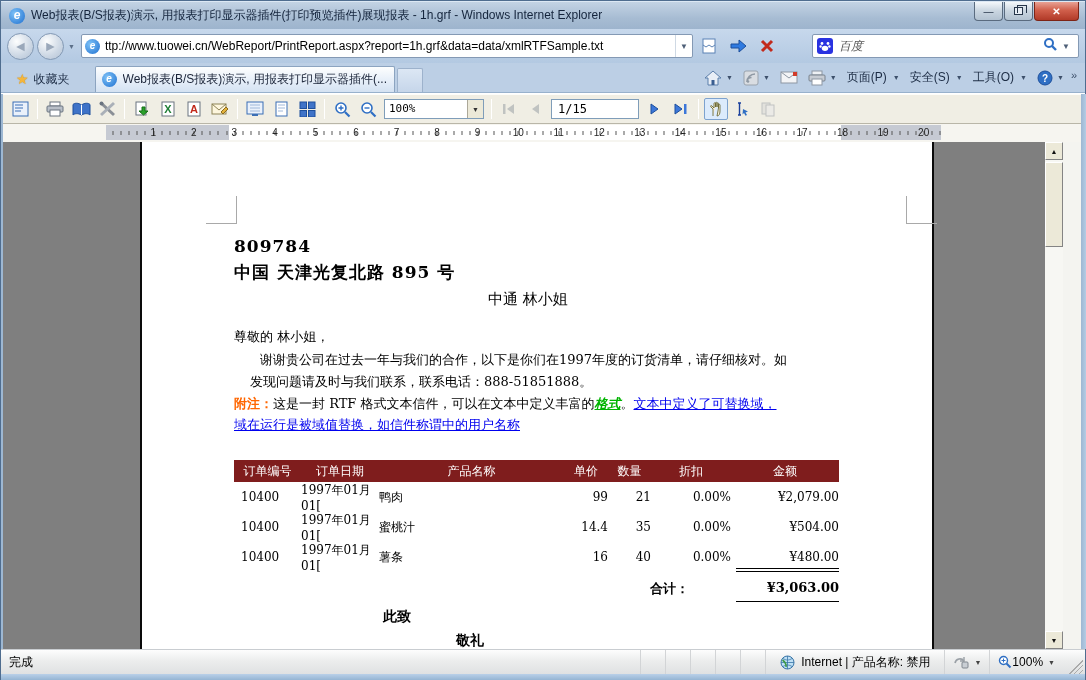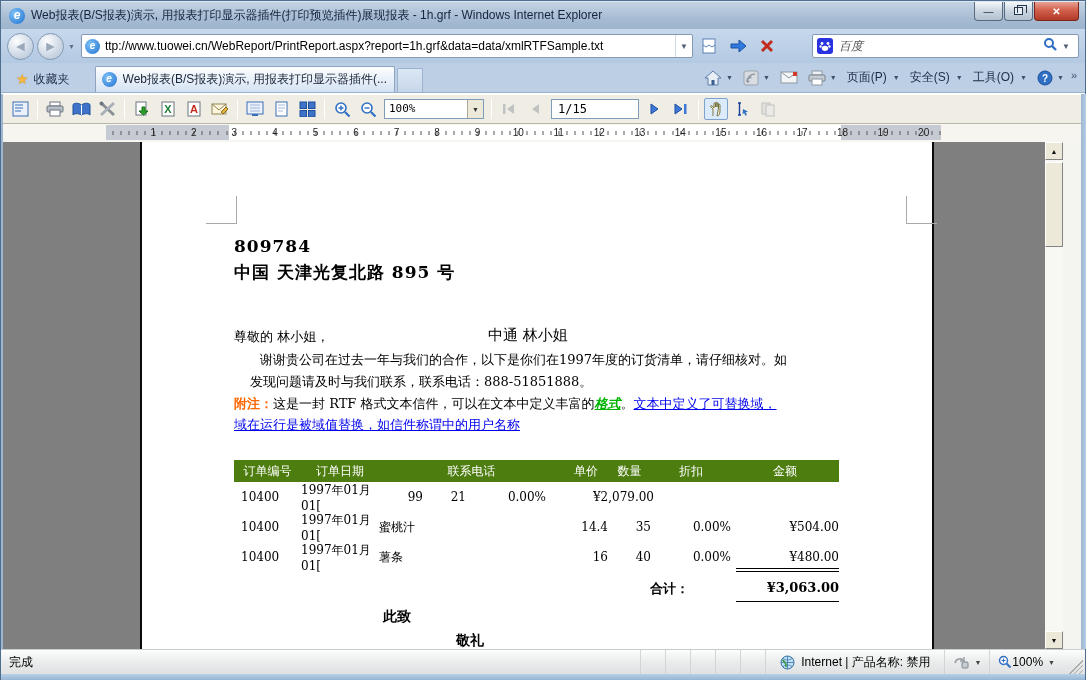--- a/index.html
+++ b/index.html
@@ -100,21 +100,21 @@
   .page { position:absolute; left:139px; top:0; bottom:0; width:794px; background:#fff;
     border-left:2px solid #0a0a0a; border-right:2px solid #0a0a0a;
     font-family:"DejaVu Serif", serif; color:#000; }
   .abs { position:absolute; white-space:nowrap; }
   .mark-tl { position:absolute; left:64px; top:54px; width:31px; height:28px;
     border-right:1px solid #a9a9a9; border-bottom:1px solid #a9a9a9; }
   .mark-tr { position:absolute; left:764px; top:54px; width:31px; height:28px;
     border-left:1px solid #a9a9a9; border-bottom:1px solid #a9a9a9; }
   .doc-ref { left:92px; top:94px; font-size:17px; font-weight:bold; letter-spacing:1px; }
   .doc-addr { left:92px; top:119px; font-size:17px; font-weight:bold; letter-spacing:1px; }
-  .doc-recipient { left:346px; top:148px; font-size:15px;margin-top:36px; }
+  .doc-recipient { left:346px; top:148px; font-size:15px; }
   .doc-line { font-size:13px; }
   .g { left:92px; top:186px; }
   .b1 { left:118px; top:209px; }
   .b2 { left:92px; top:231px;margin-left:16px; }
   .n1 { left:92px; top:253px; }
   .n2 { left:92px; top:274px; }
   .note-label { font-weight:bold; }
   .note-styled { font-style:italic; font-weight:bold; text-decoration:underline; }
   .doc-link { text-decoration:underline; }
 
@@ -477,34 +477,35 @@
       <div class="abs doc-line b2">发现问题请及时与我们联系，联系电话：888-51851888。</div>
 
       <div class="abs doc-line n2">
         <span class="doc-link" style="color: rgb(0, 0, 238);">域在运行是被域值替换，如信件称谓中的用户名称</span>
       </div>
       <div class="abs doc-line n1">
         <span class="note-label" style="color: rgb(255, 102, 0);">附注：</span><span>这是一封 RTF 格式文本信件，可以在文本中定义丰富的</span><span class="note-styled" style="color: rgb(0, 180, 0);">格式</span><span>。</span><span class="doc-link" style="color: rgb(0, 0, 238);">文本中定义了可替换域，</span>
       </div>
 
       <div class="dtable">
-        <div class="thead" style="background: #4d7c0f;">
+        <div class="thead" style="background: #7f1d1d;">
           <span class="c0">订单编号</span>
           <span class="c1">订单日期</span>
-          <span class="c2">联系电话</span>
+          <span class="c2">产品名称</span>
           <span class="c3">单价</span>
           <span class="c4">数量</span>
           <span class="c5">折扣</span>
           <span class="c6">金额</span>
         </div>
         <div>
 
             <div class="trow">
               <span class="c0">10400</span>
               <span class="c1">1997年01月01[</span>
+              <span class="c2">鸭肉</span>
               <span class="c3">99</span>
               <span class="c4">21</span>
               <span class="c5">0.00%</span>
               <span class="c6">¥2,079.00</span>
             </div>
 
             <div class="trow">
               <span class="c0">10400</span>
               <span class="c1">1997年01月01[</span>
               <span class="c2">蜜桃汁</span>

